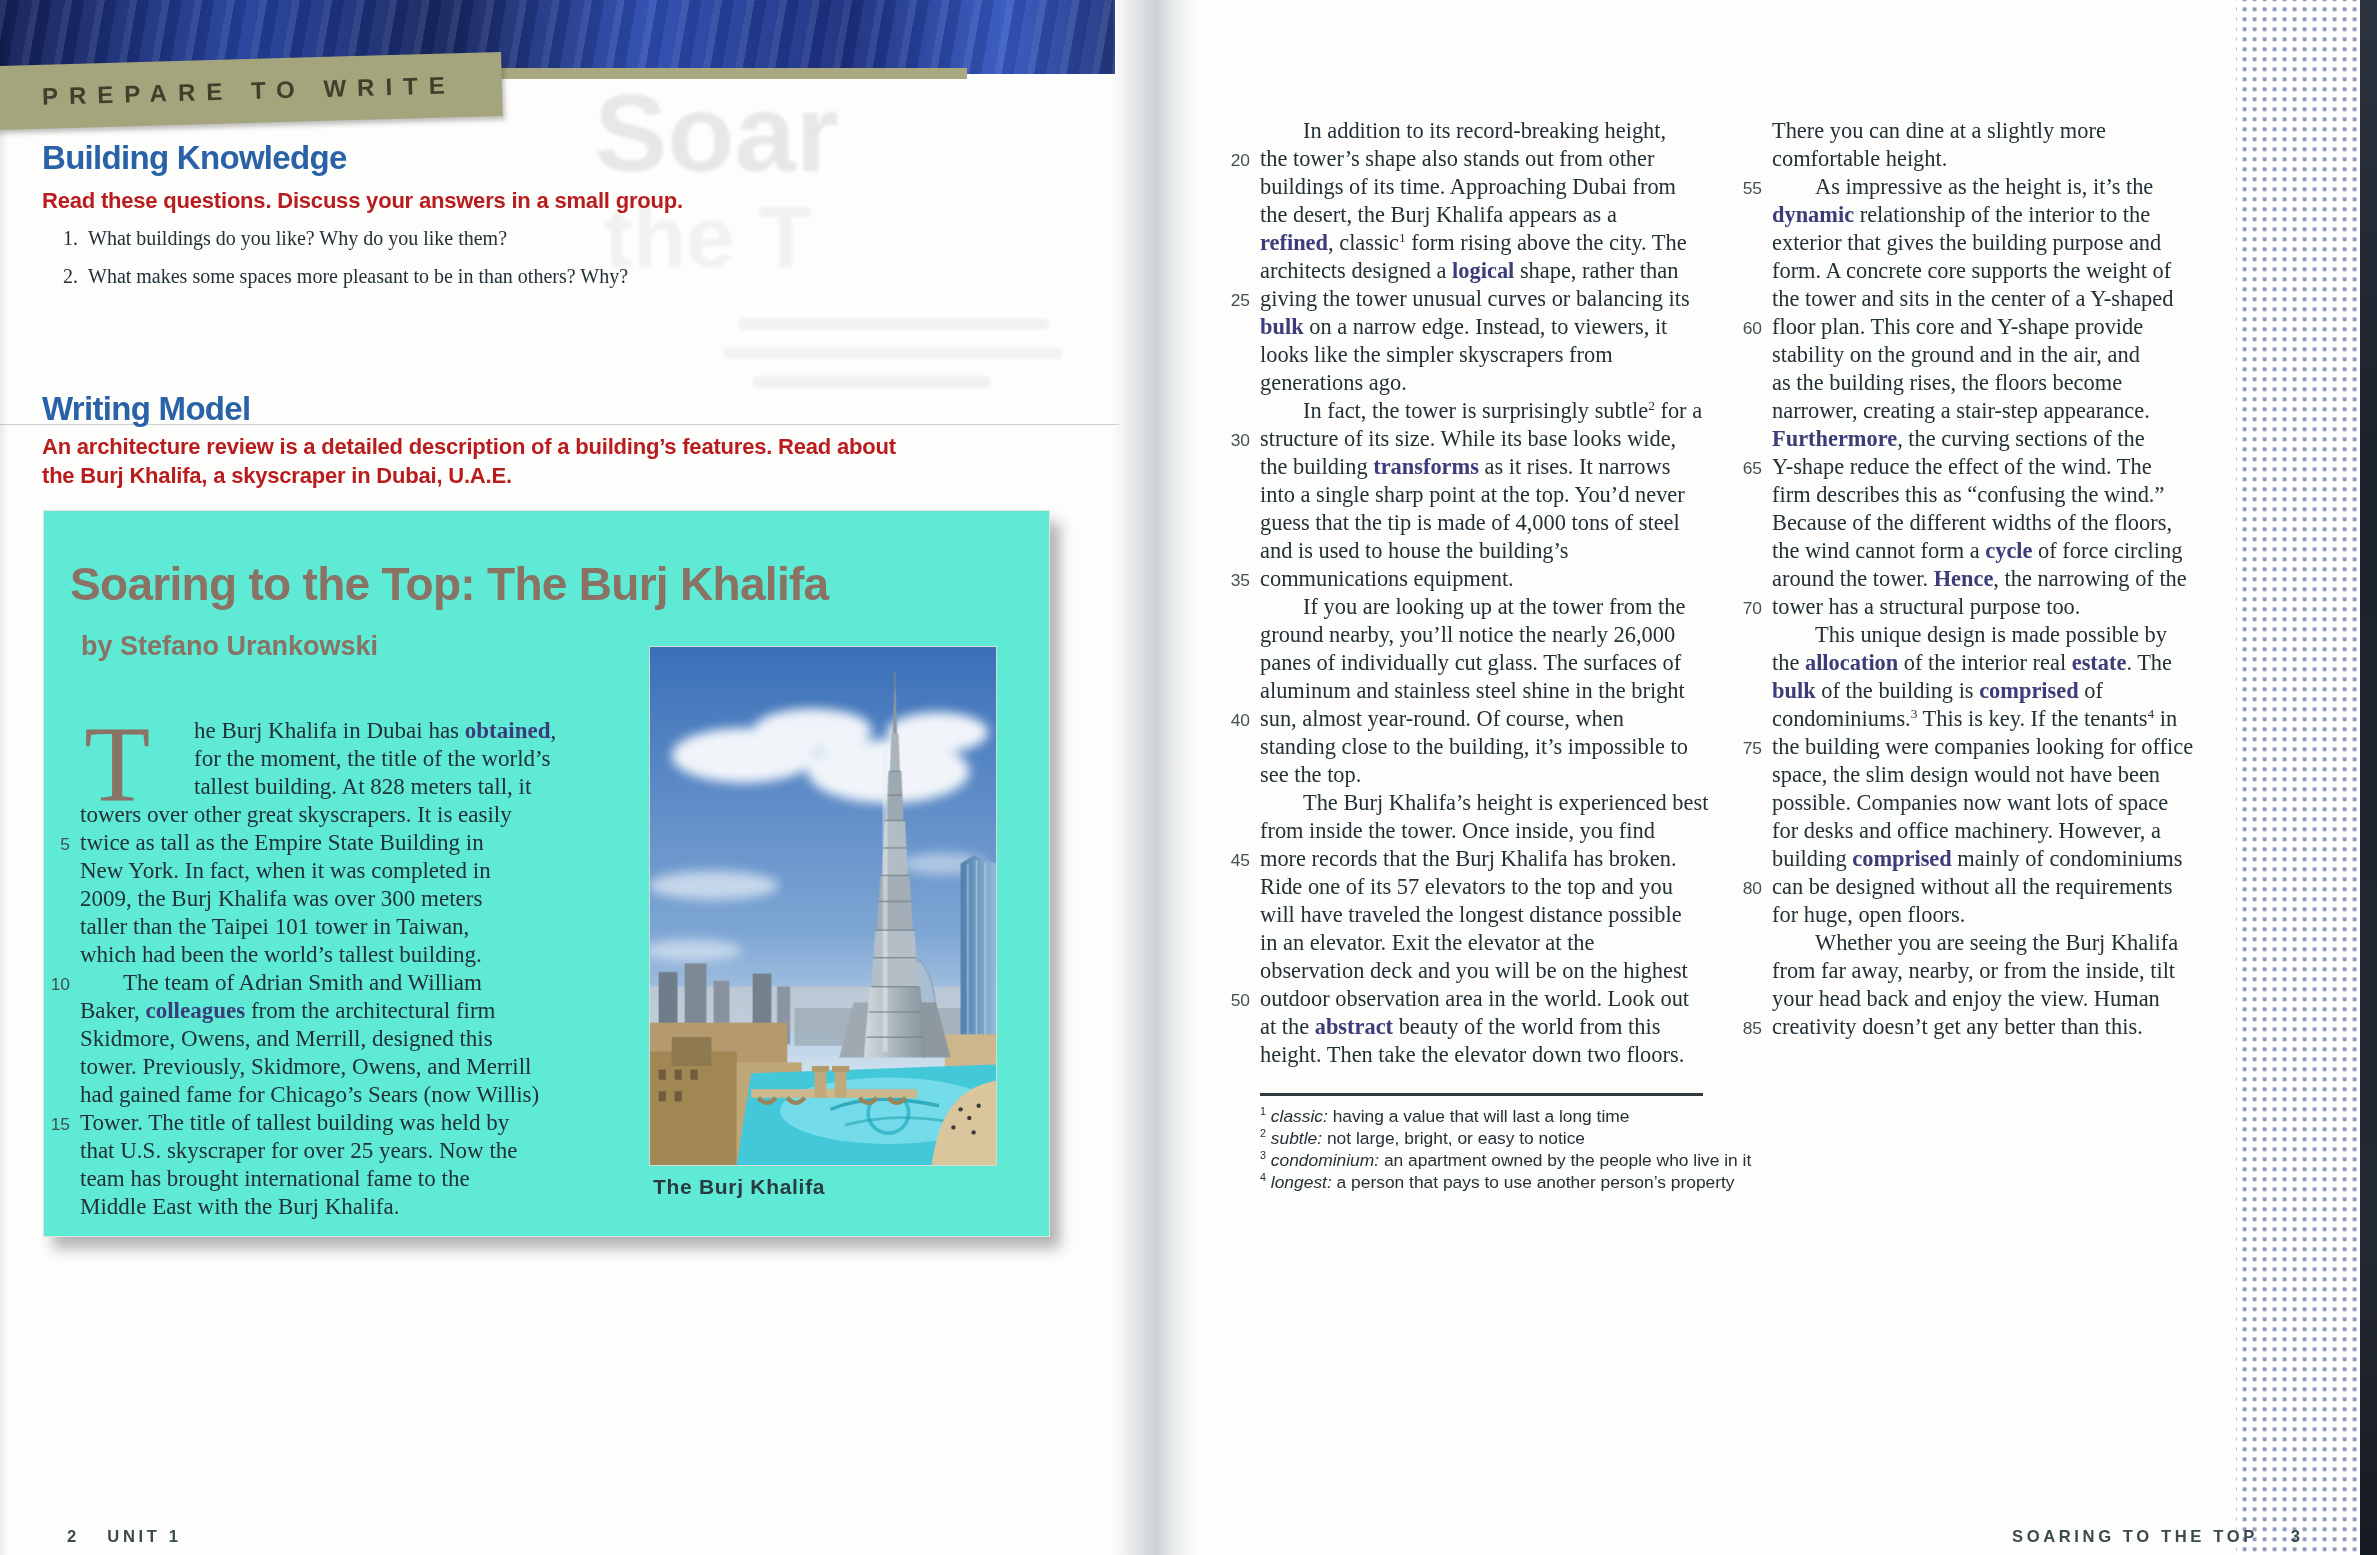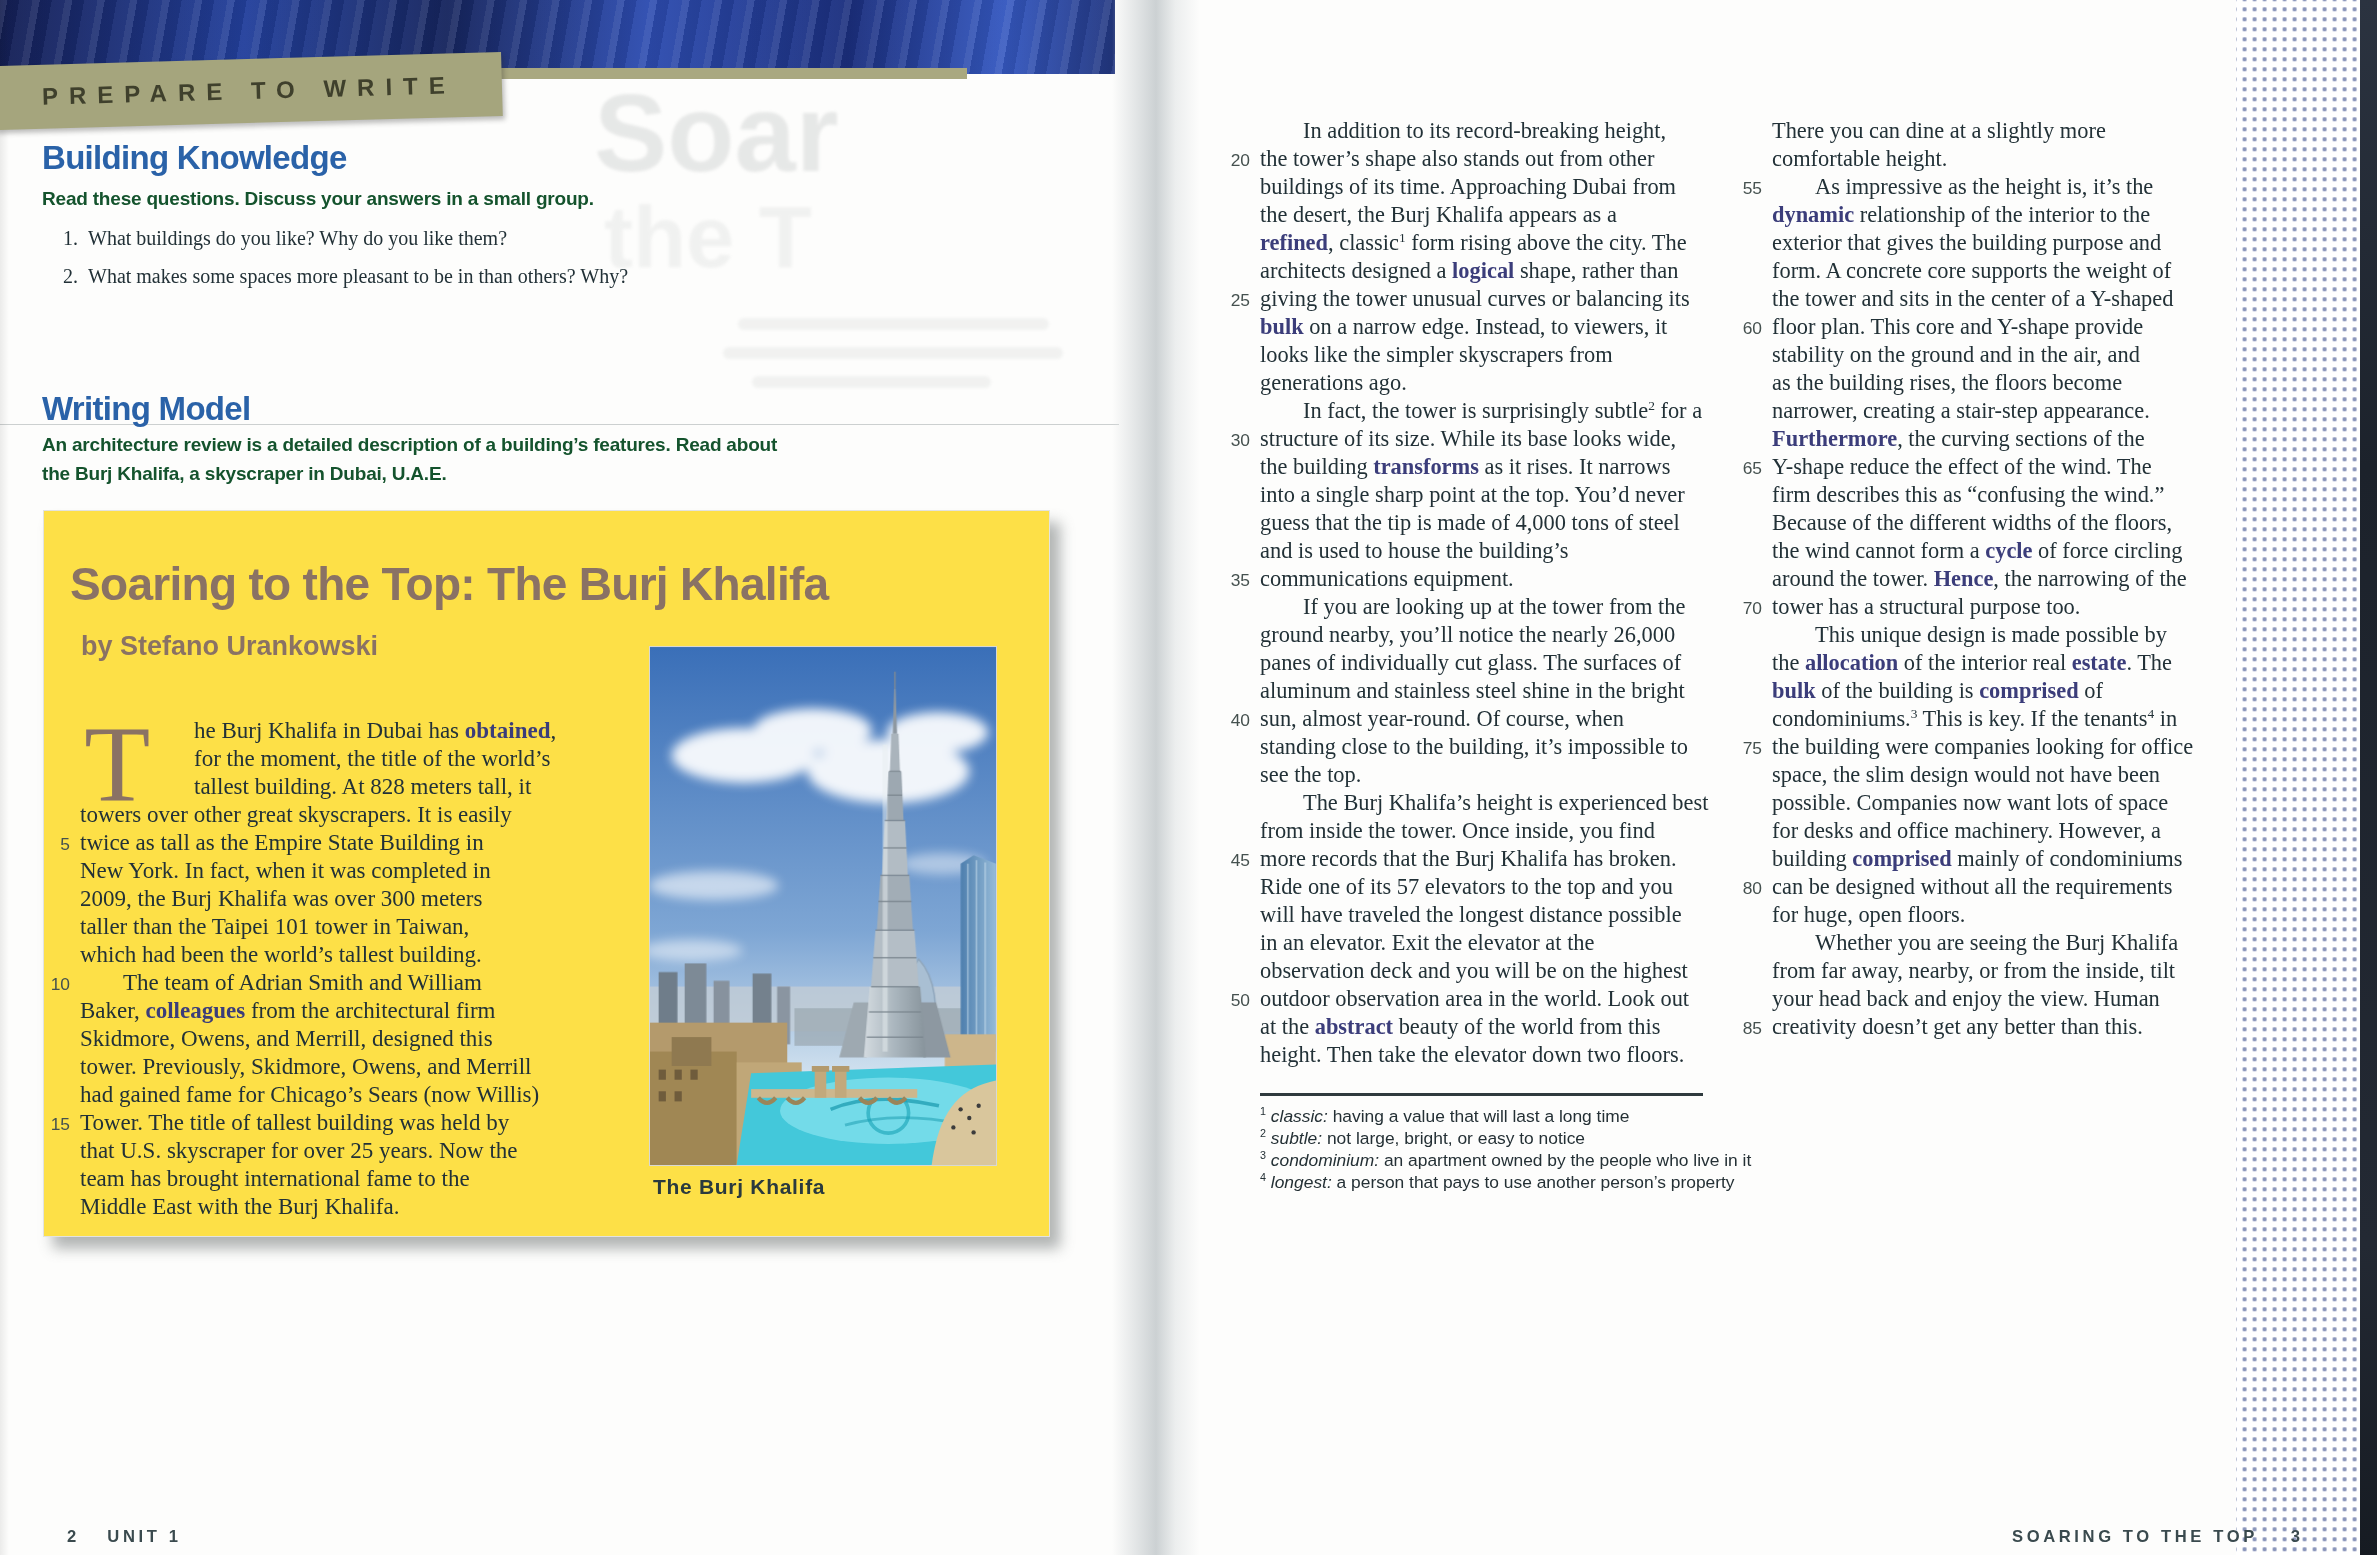--- a/index.html
+++ b/index.html
@@ -28,30 +28,30 @@
     letter-spacing:11px;color:#3f402c;}
   .ghost{position:absolute;z-index:0;color:#8f9696;font-weight:bold;filter:blur(1.4px);}
   .g1{left:594px;top:69px;font-size:110px;opacity:.20;}
   .g2{left:604px;top:187px;font-size:87px;opacity:.11;}
   .gbar{position:absolute;height:11.6px;border-radius:5.8px;background:#b4b9b8;opacity:.16;z-index:0;filter:blur(1.4px);}
   .bk-head,.wm-head{position:absolute;left:42px;z-index:2;font-size:33px;font-weight:bold;
     color:var(--heading_blue);letter-spacing:-0.7px;}
   .bk-head{top:139px;}
   .wm-head{top:390px;}
   .wm-rule{position:absolute;left:0;top:424px;width:1119px;height:1.4px;background:#ccd0d0;z-index:1;}
-  .bold-sans{position:absolute;left:42px;z-index:2;font-size:19px;font-weight:bold;color:#14532d;letter-spacing:-0.2px;}
+  .bold-sans{position:absolute;left:42px;z-index:2;font-size:22px;font-weight:bold;color:#b91c1c;letter-spacing:-0.2px;}
   .instr{top:188px;}
   .intro1{top:434px;}
   .intro2{top:463px;}
   .qwrap{position:absolute;left:45px;top:219px;z-index:2;}
   .qline{height:38px;line-height:38px;white-space:nowrap;font-family:"Liberation Serif",serif;
          font-size:20px;color:var(--body_text);}
   .qnum{display:inline-block;width:33px;padding-right:10px;text-align:right;}
   
-  .artbox{position:absolute;left:43px;top:510px;width:1005px;height:725px;background:#fde047;z-index:3;
+  .artbox{position:absolute;left:43px;top:510px;width:1005px;height:725px;background:#5eead4;z-index:3;
     border:0.7px solid #e3e3df;box-shadow:10px 11.6px 13px rgba(95,100,100,.48);}
   .art-title{position:absolute;left:26px;top:46px;font-size:46px;font-weight:bold;color:var(--title_brown);
     letter-spacing:-0.7px;white-space:nowrap;}
   .art-byline{position:absolute;left:29px;top:120px;font-size:27px;font-weight:bold;color:var(--title_brown);margin-left:8px;}
   .artcol{left:36px;top:206px;position:absolute;}
   .artcol .lnum{left:-30px;width:20px;}
   .dropcap{position:absolute;left:4.3px;top:-7.2px;z-index:1;font-family:"Liberation Serif",serif;
     font-size:108px;line-height:1;color:var(--title_brown);}
   .photo{position:absolute;left:606px;top:136px;width:346px;height:518px;outline:0.7px solid #d8d8d4;}
   .caption{position:absolute;left:609px;top:664px;font-size:21px;font-weight:bold;color:#2a3a3e;letter-spacing:0.7px;}

